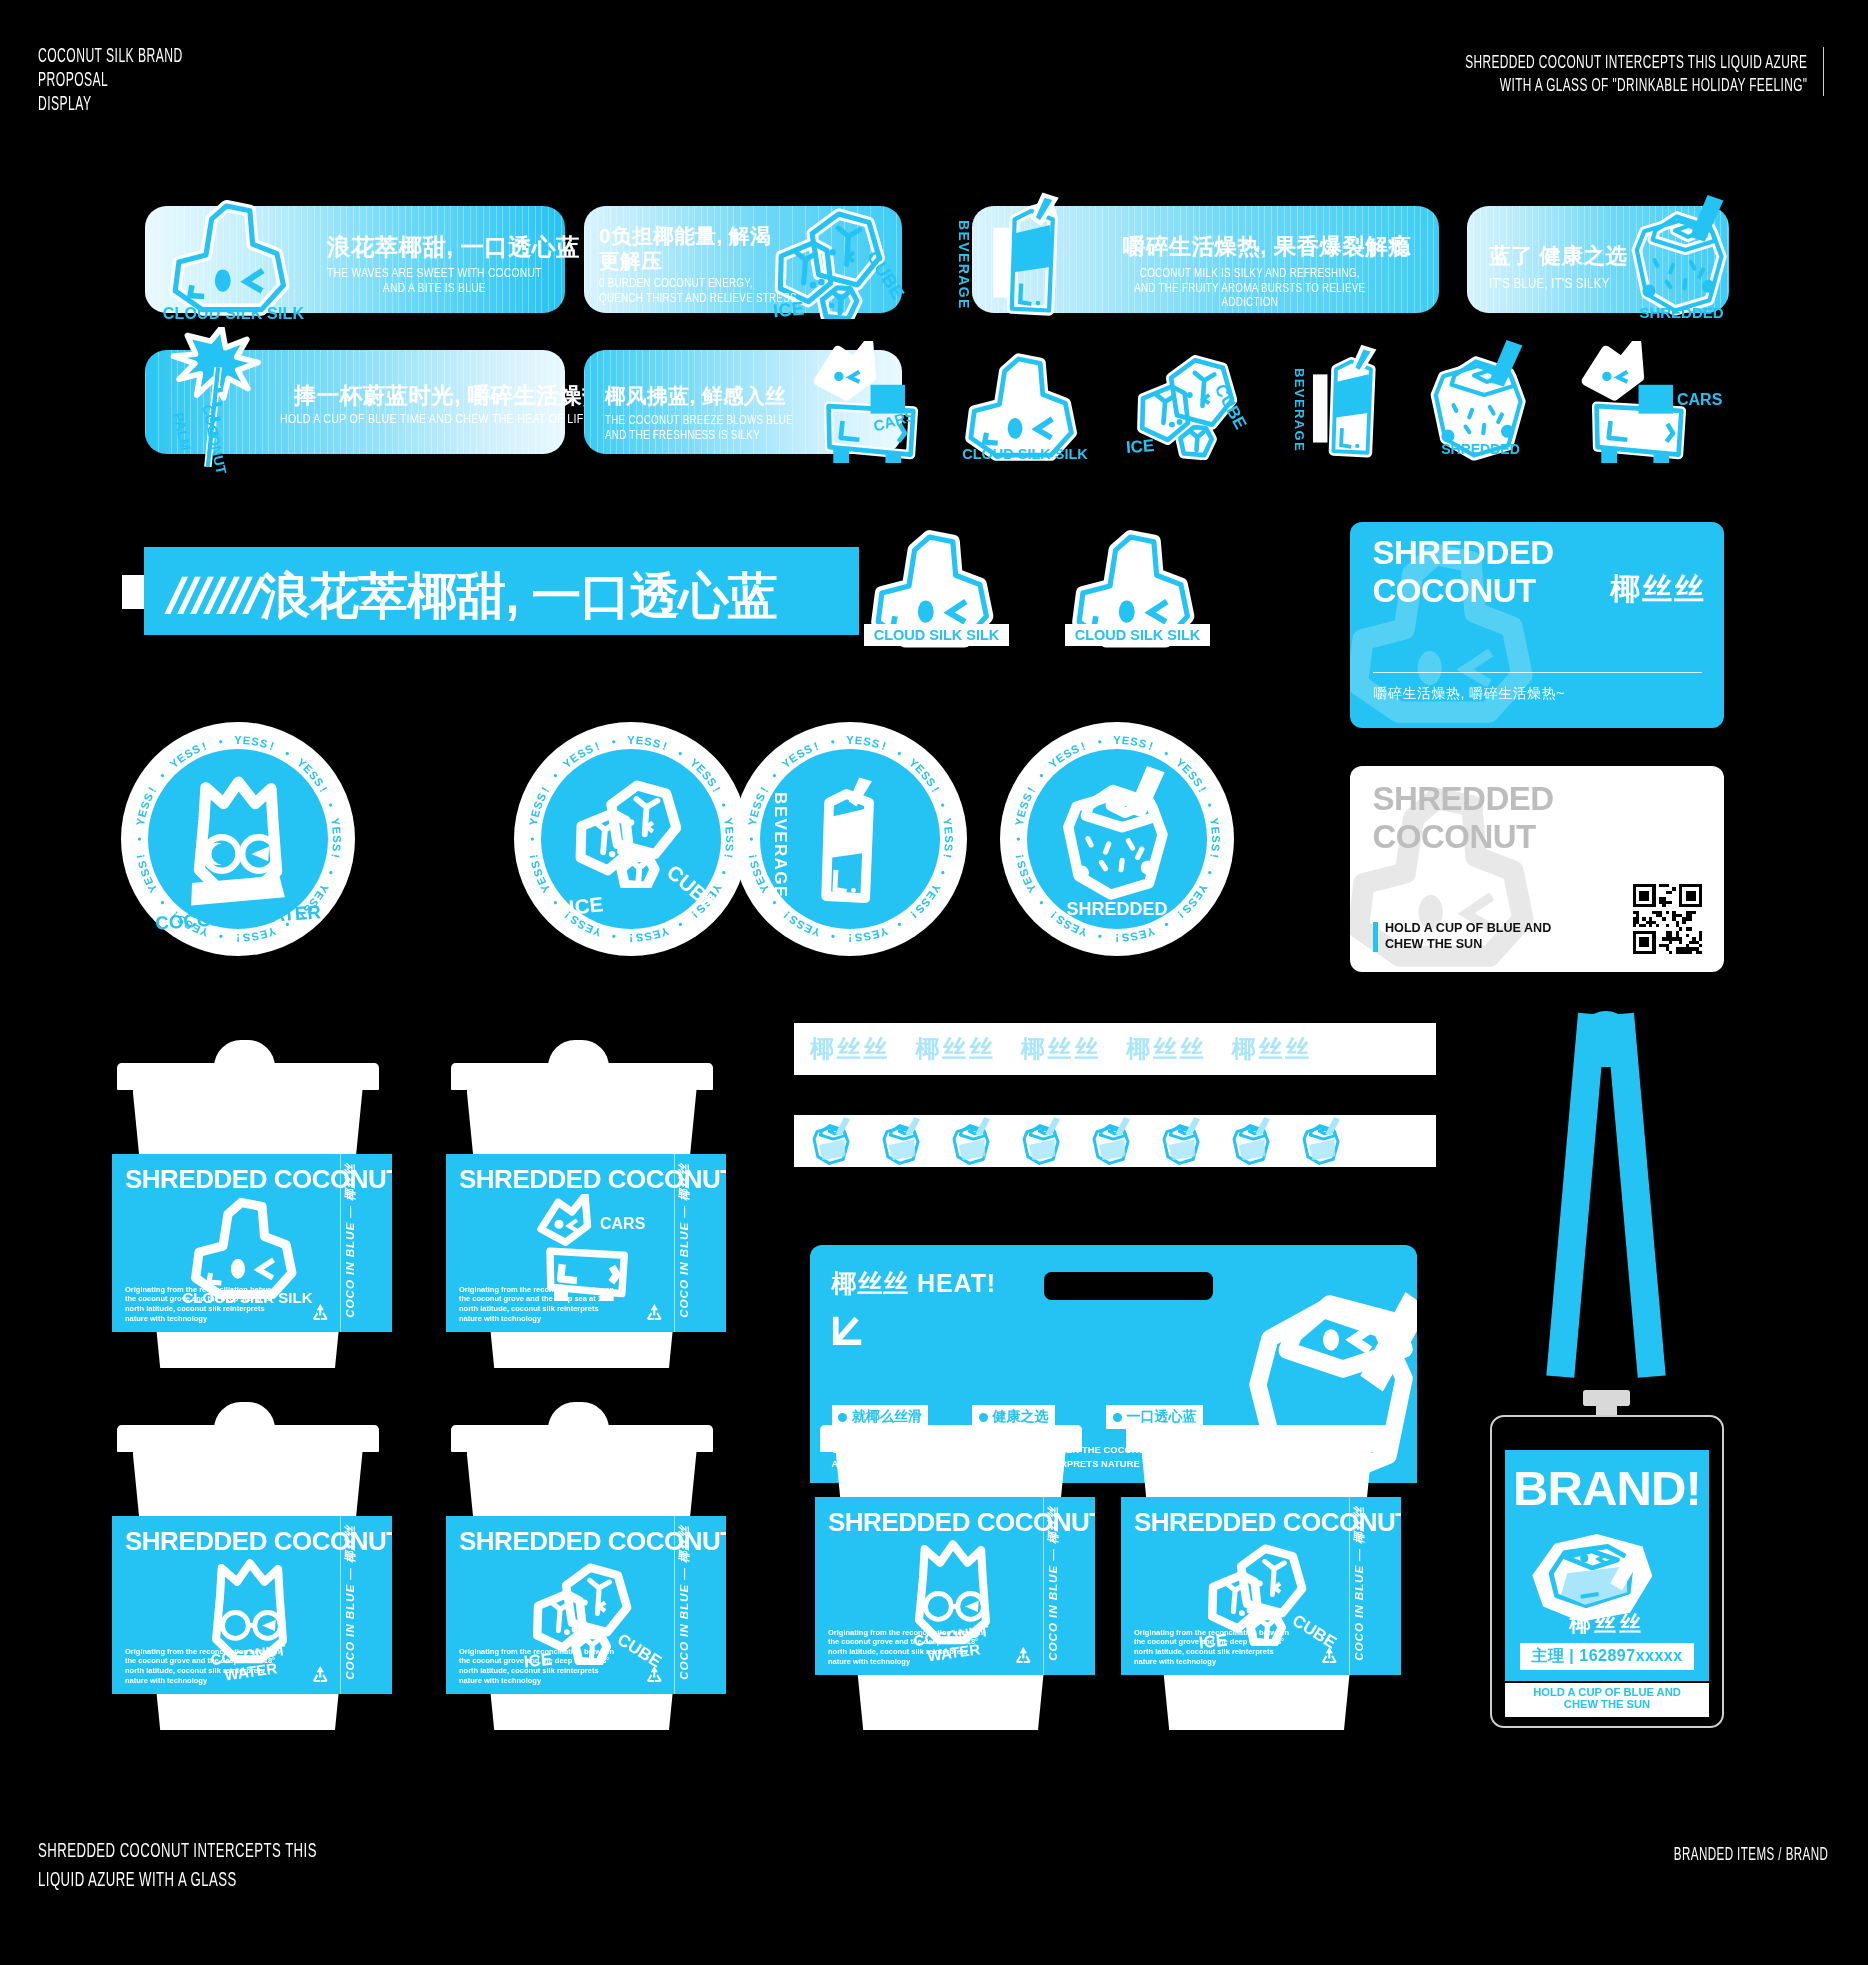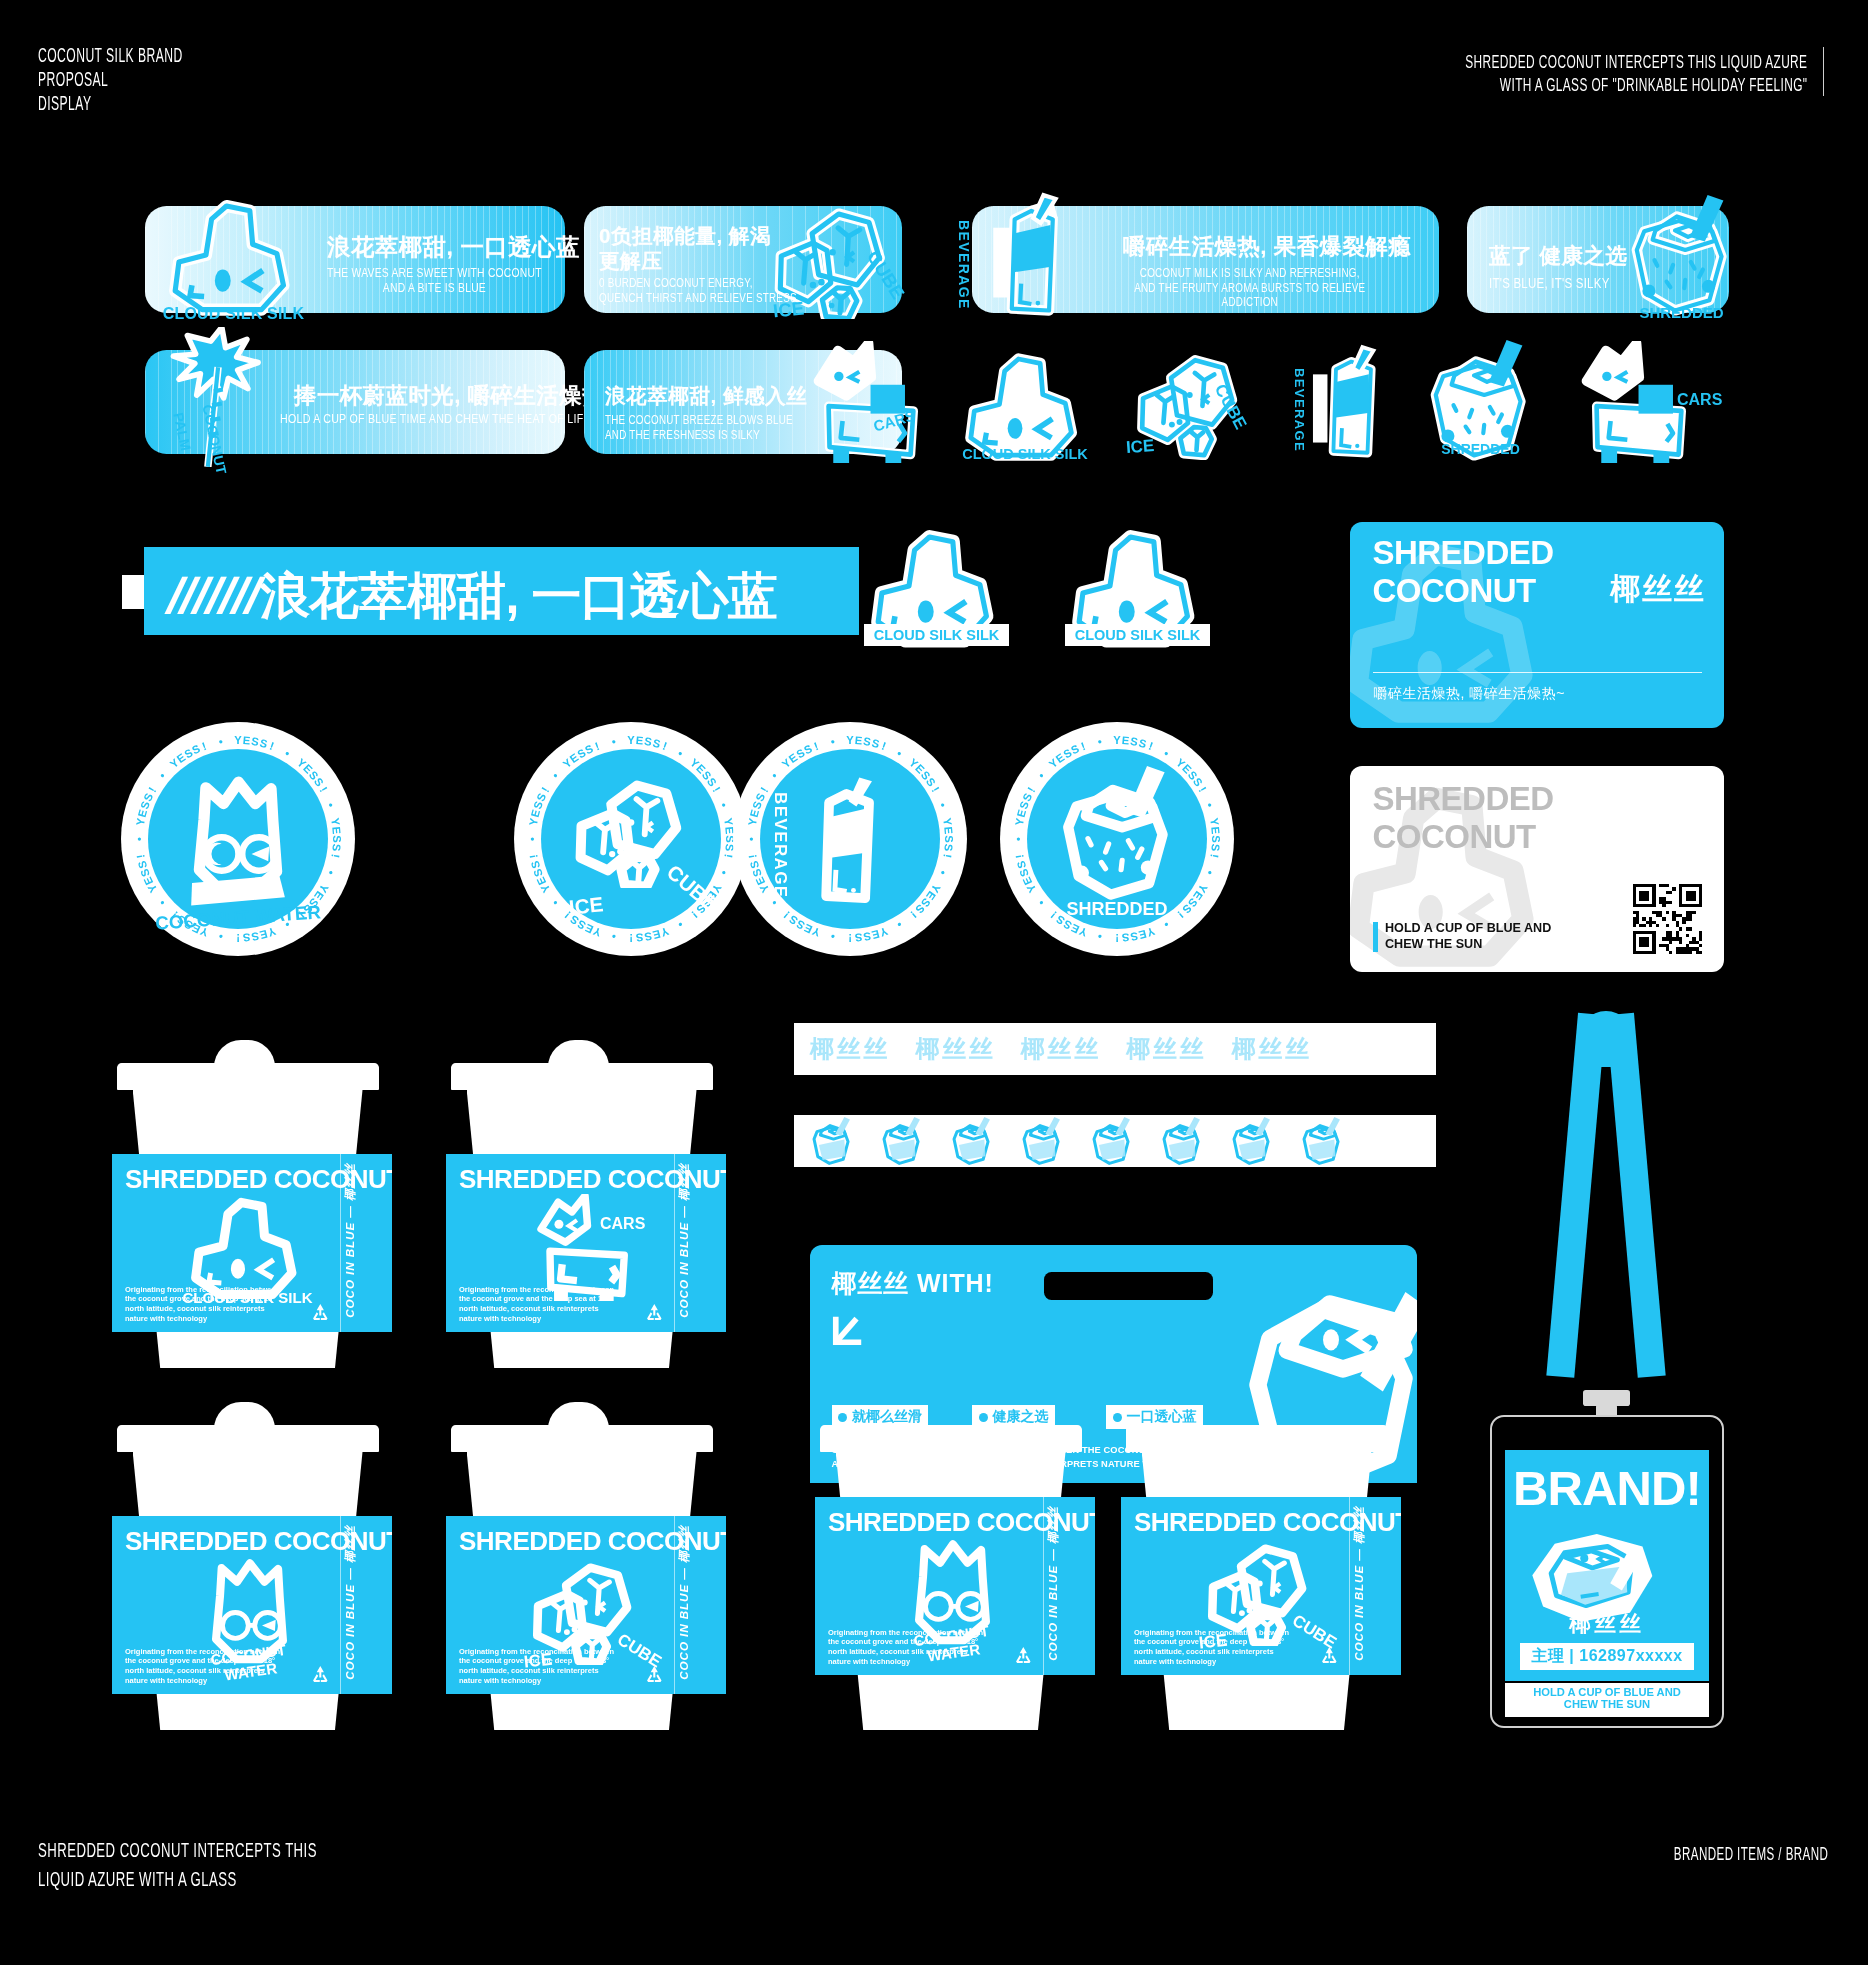--- a/index.html
+++ b/index.html
@@ -317,21 +317,21 @@
     <g stroke="#25c3f3" stroke-width="10" fill="none" stroke-linejoin="round">
       <path d="M74 140 L76 228 L250 244 L256 150 Z"></path>
       <path d="M104 172 L100 208 L140 212"></path>
       <path d="M226 178 L238 198 L224 216"></path>
     </g>
     <rect x="164" y="94" width="74" height="62" fill="#25c3f3"></rect>
     <rect x="84" y="230" width="34" height="34" fill="#25c3f3"></rect>
     <rect x="196" y="240" width="34" height="30" fill="#25c3f3"></rect>
   </svg>
   <div class="abs" style="left:873px; top:412px; color:#25c3f3; font-weight:700; font-size:15px; transform:rotate(-16deg);">CARS</div>
-  <div class="bn-cn" style="left:605px; top:382px; font-size:20.6px;">浪花萃椰甜, 鲜感入丝</div>
+  <div class="bn-cn" style="left:605px; top:382px; font-size:20.6px;">椰风拂蓝, 鲜感入丝</div>
   <div class="bn-en" style="left:605px; top:413px; font-size:12px;">THE COCONUT BREEZE BLOWS BLUE
 AND THE FRESHNESS IS SILKY</div>
 
   <svg class="abs" style="left:948px; top:346px; width:154px; height:117px;" viewBox="0 0 310 270">
     <g fill="#ffffff" stroke="#ffffff" stroke-width="26" stroke-linejoin="round">
       <path d="M108 58 L96 135 L38 150 L30 212 L88 252 L215 252 L262 200 L248 132 L196 112 L190 40 L140 30 Z"></path>
     </g>
     <g fill="none" stroke="#25c3f3" stroke-width="11" stroke-linejoin="round">
       <path d="M108 58 L96 135 L38 150 L30 212 L88 252 L215 252 L262 200 L248 132 L196 112 L190 40 L140 30 Z"></path>
     </g>
@@ -1444,21 +1444,21 @@
         <path d="M54 76 L100 46 L172 70 L182 98 L118 118 L48 96 Z"></path>
         <path d="M96 76 L126 66 L152 78 L124 90 Z"></path>
       </g>
       <path d="M128 90 L176 0 L206 14 L160 100 Z" fill="#a9e6fb"></path>
       <path d="M40 150 L176 120 L182 210 L60 230 Z" fill="#a9e6fb" opacity=".85"></path>
       <circle cx="96" cy="76" r="7" fill="#25c3f3"></circle>
     </svg>
   </div>
 
   <div class="carrier" style="left:810px; top:1245px; width:607px; height:238px;">
-    <div class="abs" style="left:21.5px; top:22.4px; color:#fff; font-weight:700; font-size:25px; letter-spacing:0.9px;">椰丝丝 WITH!</div>
+    <div class="abs" style="left:21.5px; top:22.4px; color:#fff; font-weight:700; font-size:25px; letter-spacing:0.9px;">椰丝丝 HEAT!</div>
     <div class="handle" style="left:234px; top:27px; width:169px; height:28px;"></div>
     <svg class="abs" style="left:22.4px; top:69px; width:33px; height:33px;" viewBox="0 0 70 70">
       <path d="M8 6 L8 60 L62 60" fill="none" stroke="#fff" stroke-width="12"></path>
       <path d="M52 10 L10 58" fill="none" stroke="#fff" stroke-width="12"></path>
     </svg>
     <svg class="abs" style="right:-18.7px; top:19.6px; width:206px; height:220px;" viewBox="0 0 310 330">
       <g fill="none" stroke="#ffffff" stroke-width="26" stroke-linejoin="round">
         <path d="M60 110 L42 180 L70 290 L150 322 L238 286 L262 170 L228 96 L140 66 Z"></path>
         <path d="M96 104 L150 58 L248 84 L262 126 L170 156 L86 128 Z"></path>
       </g>

